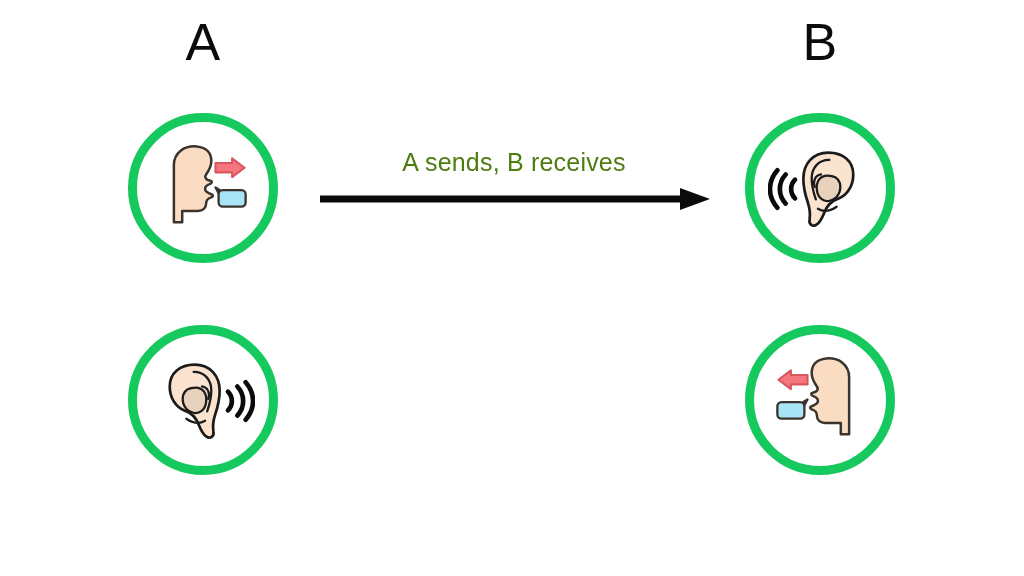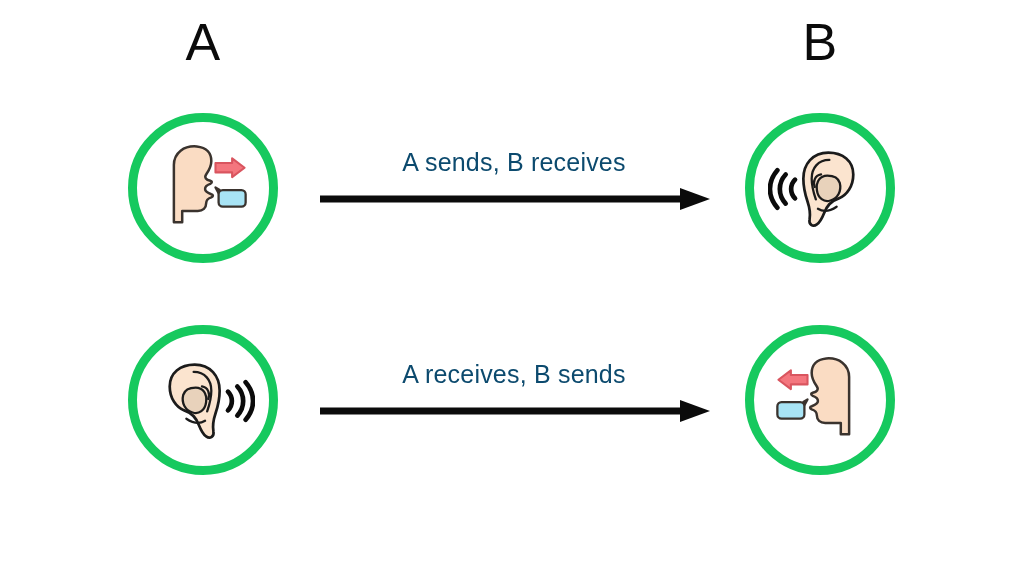--- a/index.html
+++ b/index.html
@@ -70,21 +70,21 @@
 
   .arrow-label {
     position: absolute;
     left: 0;
     top: 0;
     width: 392px;
     text-align: center;
     font-family: "Liberation Sans", sans-serif;
     font-size: 25px;
     font-weight: 400;
-    color: #0c4a6e;
+    color: #4d7c0f;
     letter-spacing: 0.2px;
     white-space: nowrap;
   }
   .arrow-svg {
     position: absolute;
     left: 0;
     bottom: 0;
     width: 392px;
     height: 26px;
     display: block;
@@ -163,27 +163,20 @@
                C50 83 52 79 54 74 C57 66 62 62 68 60
                C76 57 82 48 82 37 C82 24 72 16 58 16 Z" fill="#fbe4cf" stroke="#1b1b1b" stroke-width="2.6" stroke-linejoin="round"></path>
       <path d="M59 23 C48 23 42 31 42 41 C42 49 44 55 46 61" fill="none" stroke="#1b1b1b" stroke-width="2.2" stroke-linecap="round"></path>
       <path d="M57 38 C50 38 46 44 47 52 C48 60 54 64 60 62
                C67 60 71 53 69 45 C67.5 40 63 38 57 38 Z" fill="#e8d2bb" stroke="#1b1b1b" stroke-width="2.2"></path>
       <path d="M51 37 C45 38 43 44 45 49" fill="none" stroke="#1b1b1b" stroke-width="2.2" stroke-linecap="round"></path>
       <path d="M48 70 C53 73 60 72 66 68" fill="none" stroke="#1b1b1b" stroke-width="2.2" stroke-linecap="round"></path>
     </svg>
   </div>
 
-  <div class="arrow-group" id="arrow-bottom">
-    <div class="arrow-label">A receives, B sends</div>
-    <svg class="arrow-svg" viewBox="0 0 392 26" preserveAspectRatio="none">
-      <line x1="2" y1="13" x2="368" y2="13" stroke="#0b0b0b" stroke-width="7"></line>
-      <polygon points="362,2 392,13 362,24" fill="#0b0b0b"></polygon>
-    </svg>
-  </div>
 
   <div class="node" id="node-b-speak">
     <svg class="node-icon flip" viewBox="0 0 100 100">
       <path d="M22 28 C22 16 32 9 44 10 C54 11 58 17 58 24
                C58 30 55 34 53 37 C51 40 53 42 57 43
                C59 43.5 59 45 57 46 C54 47 52 48 52 51
                C52 54 55 55 58 56 C60 56.6 60 58 58 59
                C55 60 53 61 53 65 C53 69 50 72 45 72
                L30 72 L30 83 L22 83 Z" fill="#fadcc3" stroke="#3a332e" stroke-width="2.4" stroke-linejoin="round" stroke-linecap="round"></path>
       <g stroke="#d9555f" stroke-width="2" stroke-linejoin="round">

